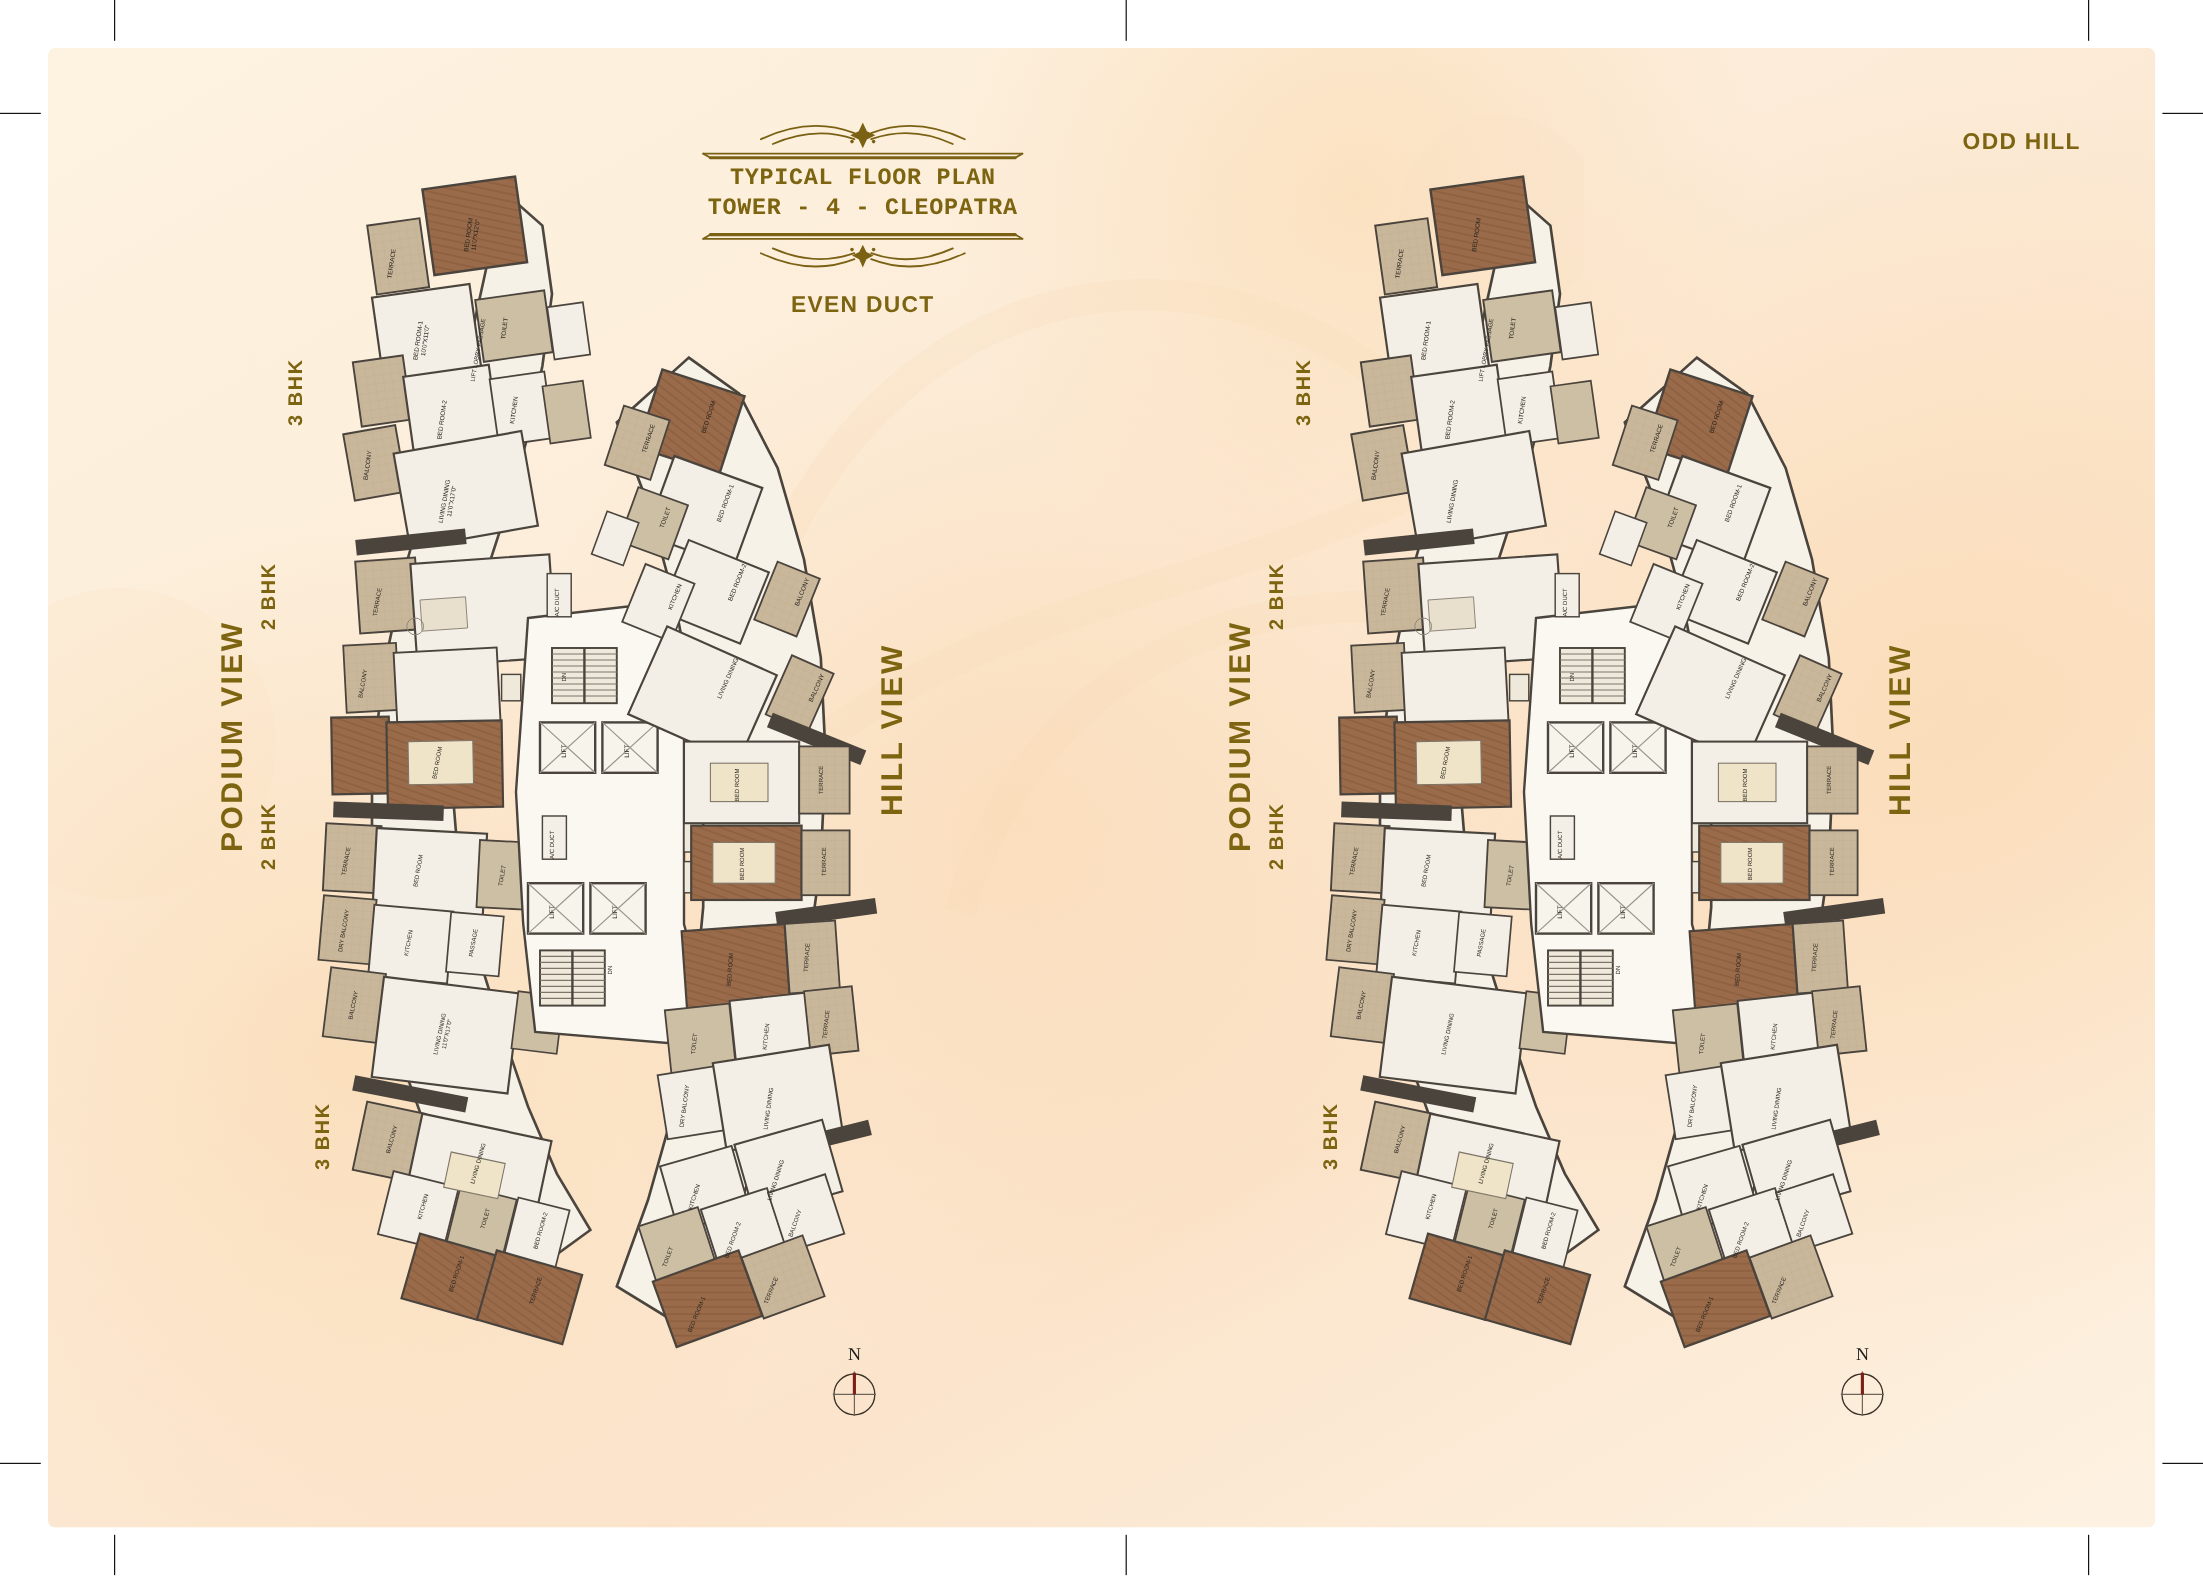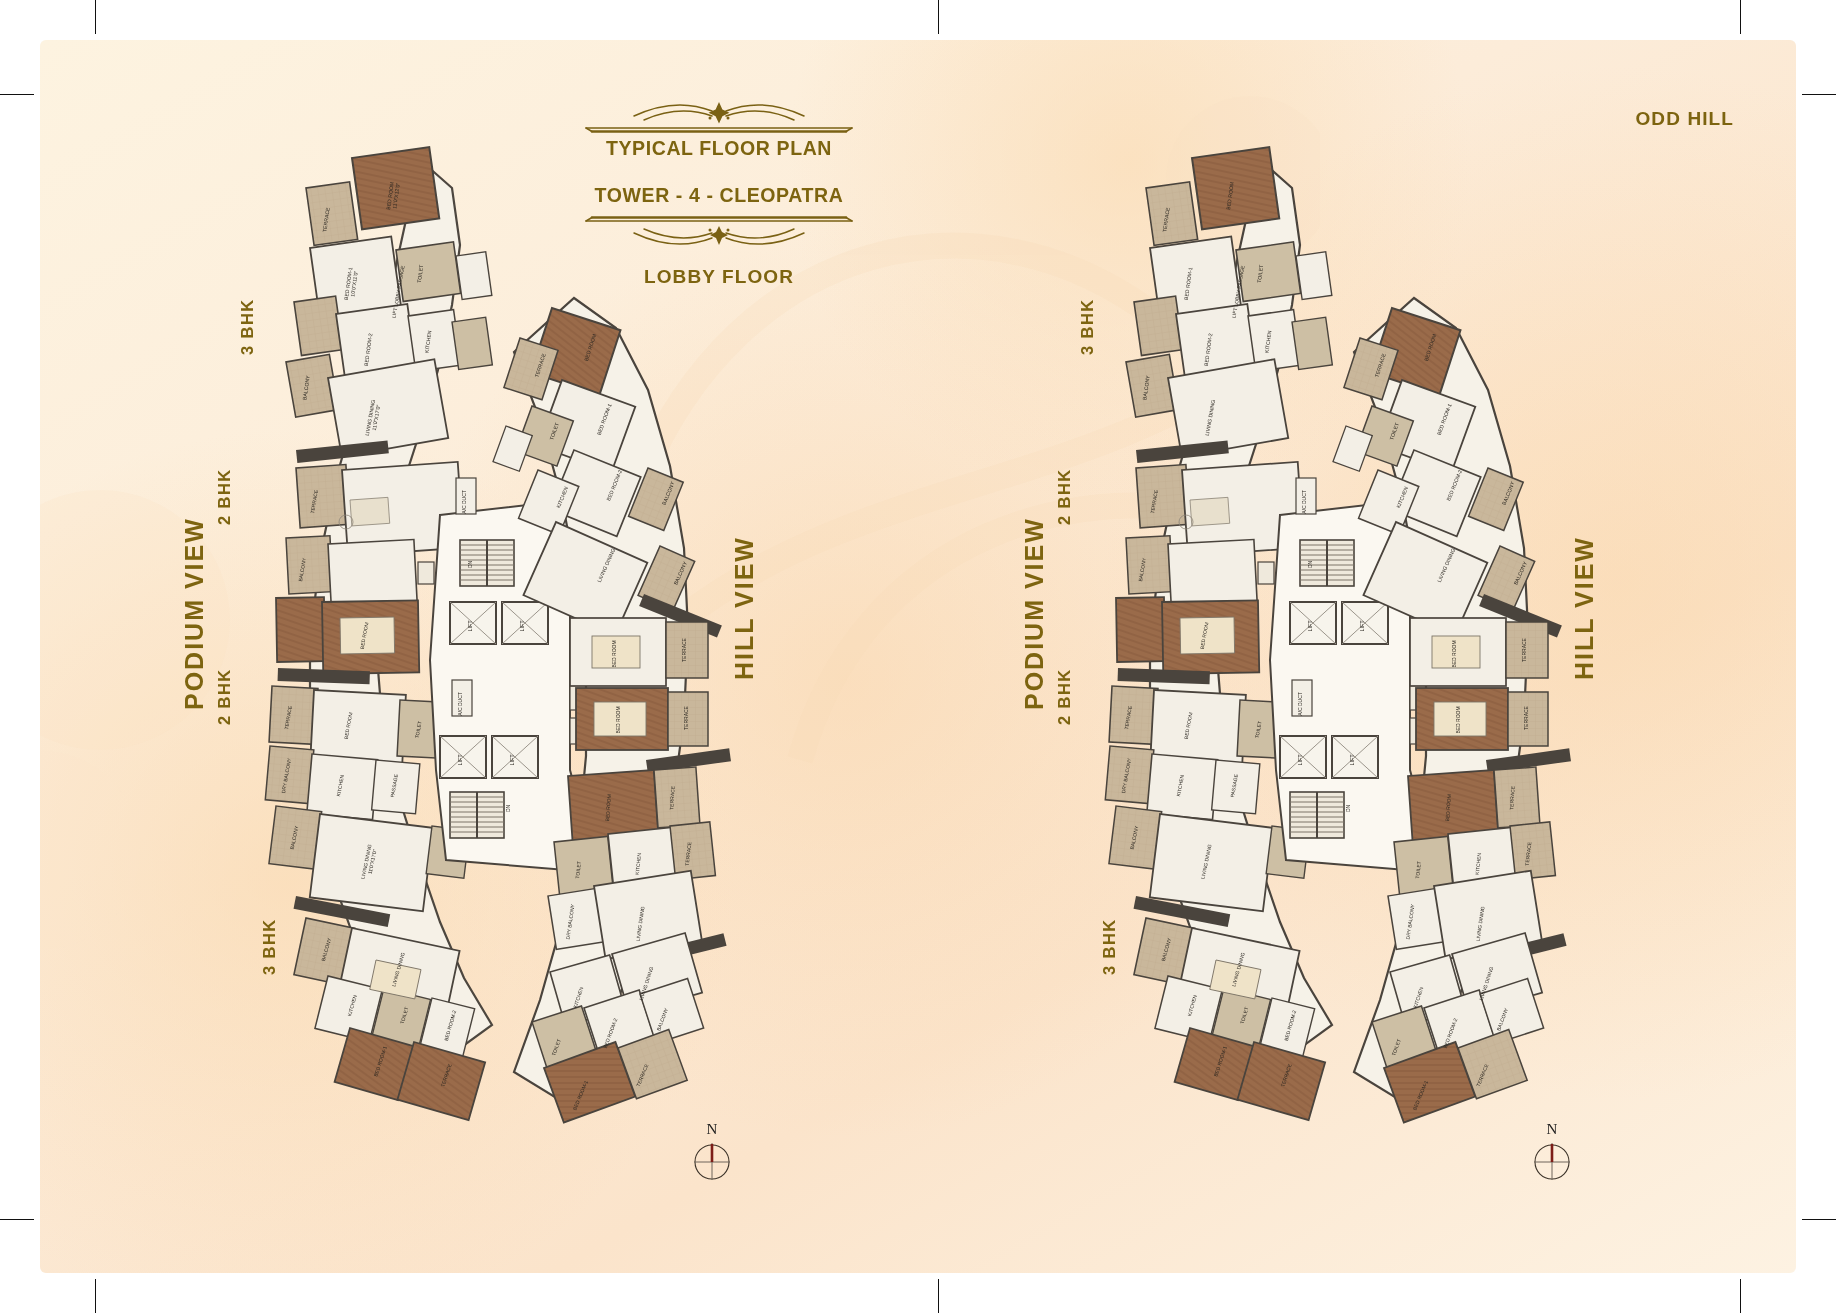--- a/index.html
+++ b/index.html
@@ -26,23 +26,23 @@
   
   .crop{position:absolute;background:#111;}
   .crop.v{width:1px;height:34px;}
   .crop.h{height:1px;width:34px;}
 
   
   #titleblock{
     position:absolute;left:519px;top:62px;width:320px;text-align:center;
     color:#7a6114;
   }
-  .ttl-line{font-weight:bold;letter-spacing:.6px;color:#7d6410;}
+  .ttl-line{font-weight:bold;letter-spacing:.6px;color:#7d6410;font-family:Liberation Mono, monospace;}
   .ttl-1{font-size:19.5px;line-height:25px;}
-  .ttl-2{font-size:19.5px;line-height:25px;margin-top:22px;}
+  .ttl-2{font-size:19.5px;line-height:25px;}
   .even-floor{font-size:19px;font-weight:bold;letter-spacing:1.1px;color:#7d6410;margin-top:18px;}
   .orn{display:block;margin:0 auto;}
 
   #odd-floor{
     position:absolute;right:62px;top:68px;font-size:19px;font-weight:bold;
     letter-spacing:1.1px;color:#7d6410;
   }
 
   
   .vlabel{
@@ -127,21 +127,21 @@
           <path d="M70 15 C 95 26, 118 26, 138 19"></path>
           <path d="M230 19 C 200 33, 175 33, 152 24"></path>
           <path d="M220 15 C 196 26, 172 26, 152 19"></path>
         </g>
         <g fill="#7a6114">
           <path d="M145 12 L148 18 L154 21 L148 24 L145 31 L142 24 L136 21 L142 18 Z"></path>
           <circle cx="136" cy="16" r="1.5"></circle>
             <circle cx="154" cy="16" r="1.5"></circle>
         </g>
       </svg>
-      <div class="even-floor">LOBBY FLOOR</div>
+      <div class="even-floor">EVEN DUCT</div>
     </div>
 
     <div id="odd-floor">ODD HILL</div>
 
     <div class="plan" style="left:60px;top:30px;width:800px;height:1150px;">
 
       <div class="vlabel big" style="left:80px;top:640px;transform:rotate(-90deg);">PODIUM VIEW</div>
       <div class="vlabel big" style="left:630px;top:610px;transform:rotate(-90deg);">HILL VIEW</div>
 
       <div class="vlabel bhk" style="left:138px;top:285px;transform:rotate(-90deg);">3 BHK</div>

